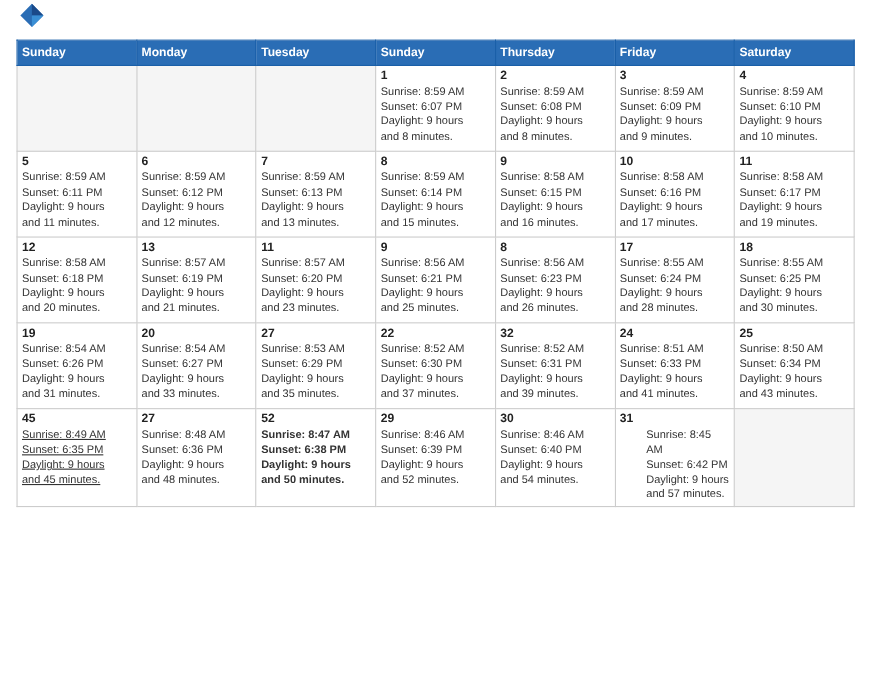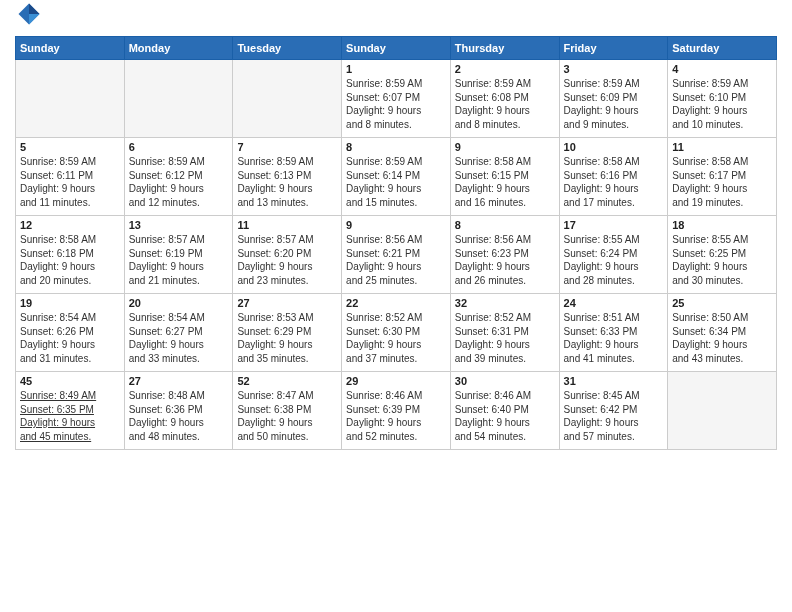--- a/index.html
+++ b/index.html
@@ -331,42 +331,42 @@
           </td>
           <td>
             <div class="day-number">27</div>
             <div class="day-info" style="white-space: pre-line;">Sunrise: 8:48 AM
 Sunset: 6:36 PM
 Daylight: 9 hours
 and 48 minutes.</div>
           </td>
           <td>
             <div class="day-number">52</div>
-            <div class="day-info" style="white-space: pre-line;">Sunrise: 8:47 AM
+            <div class="day-info" style="white-space: pre-line; font-weight: bold;">Sunrise: 8:47 AM
 Sunset: 6:38 PM
 Daylight: 9 hours
 and 50 minutes.</div>
           </td>
           <td>
             <div class="day-number">29</div>
             <div class="day-info" style="white-space: pre-line;">Sunrise: 8:46 AM
 Sunset: 6:39 PM
 Daylight: 9 hours
 and 52 minutes.</div>
           </td>
           <td>
             <div class="day-number">30</div>
             <div class="day-info" style="white-space: pre-line;">Sunrise: 8:46 AM
 Sunset: 6:40 PM
 Daylight: 9 hours
 and 54 minutes.</div>
           </td>
           <td>
             <div class="day-number">31</div>
-            <div class="day-info" style="white-space: pre-line;">Sunrise: 8:45 AM
+            <div class="day-info" style="white-space: pre-line; margin-left: 24px;">Sunrise: 8:45 AM
 Sunset: 6:42 PM
 Daylight: 9 hours
 and 57 minutes.</div>
           </td>
           <td class="empty"></td>
         </tr>
       </tbody>
   </table>
 </div>
 

